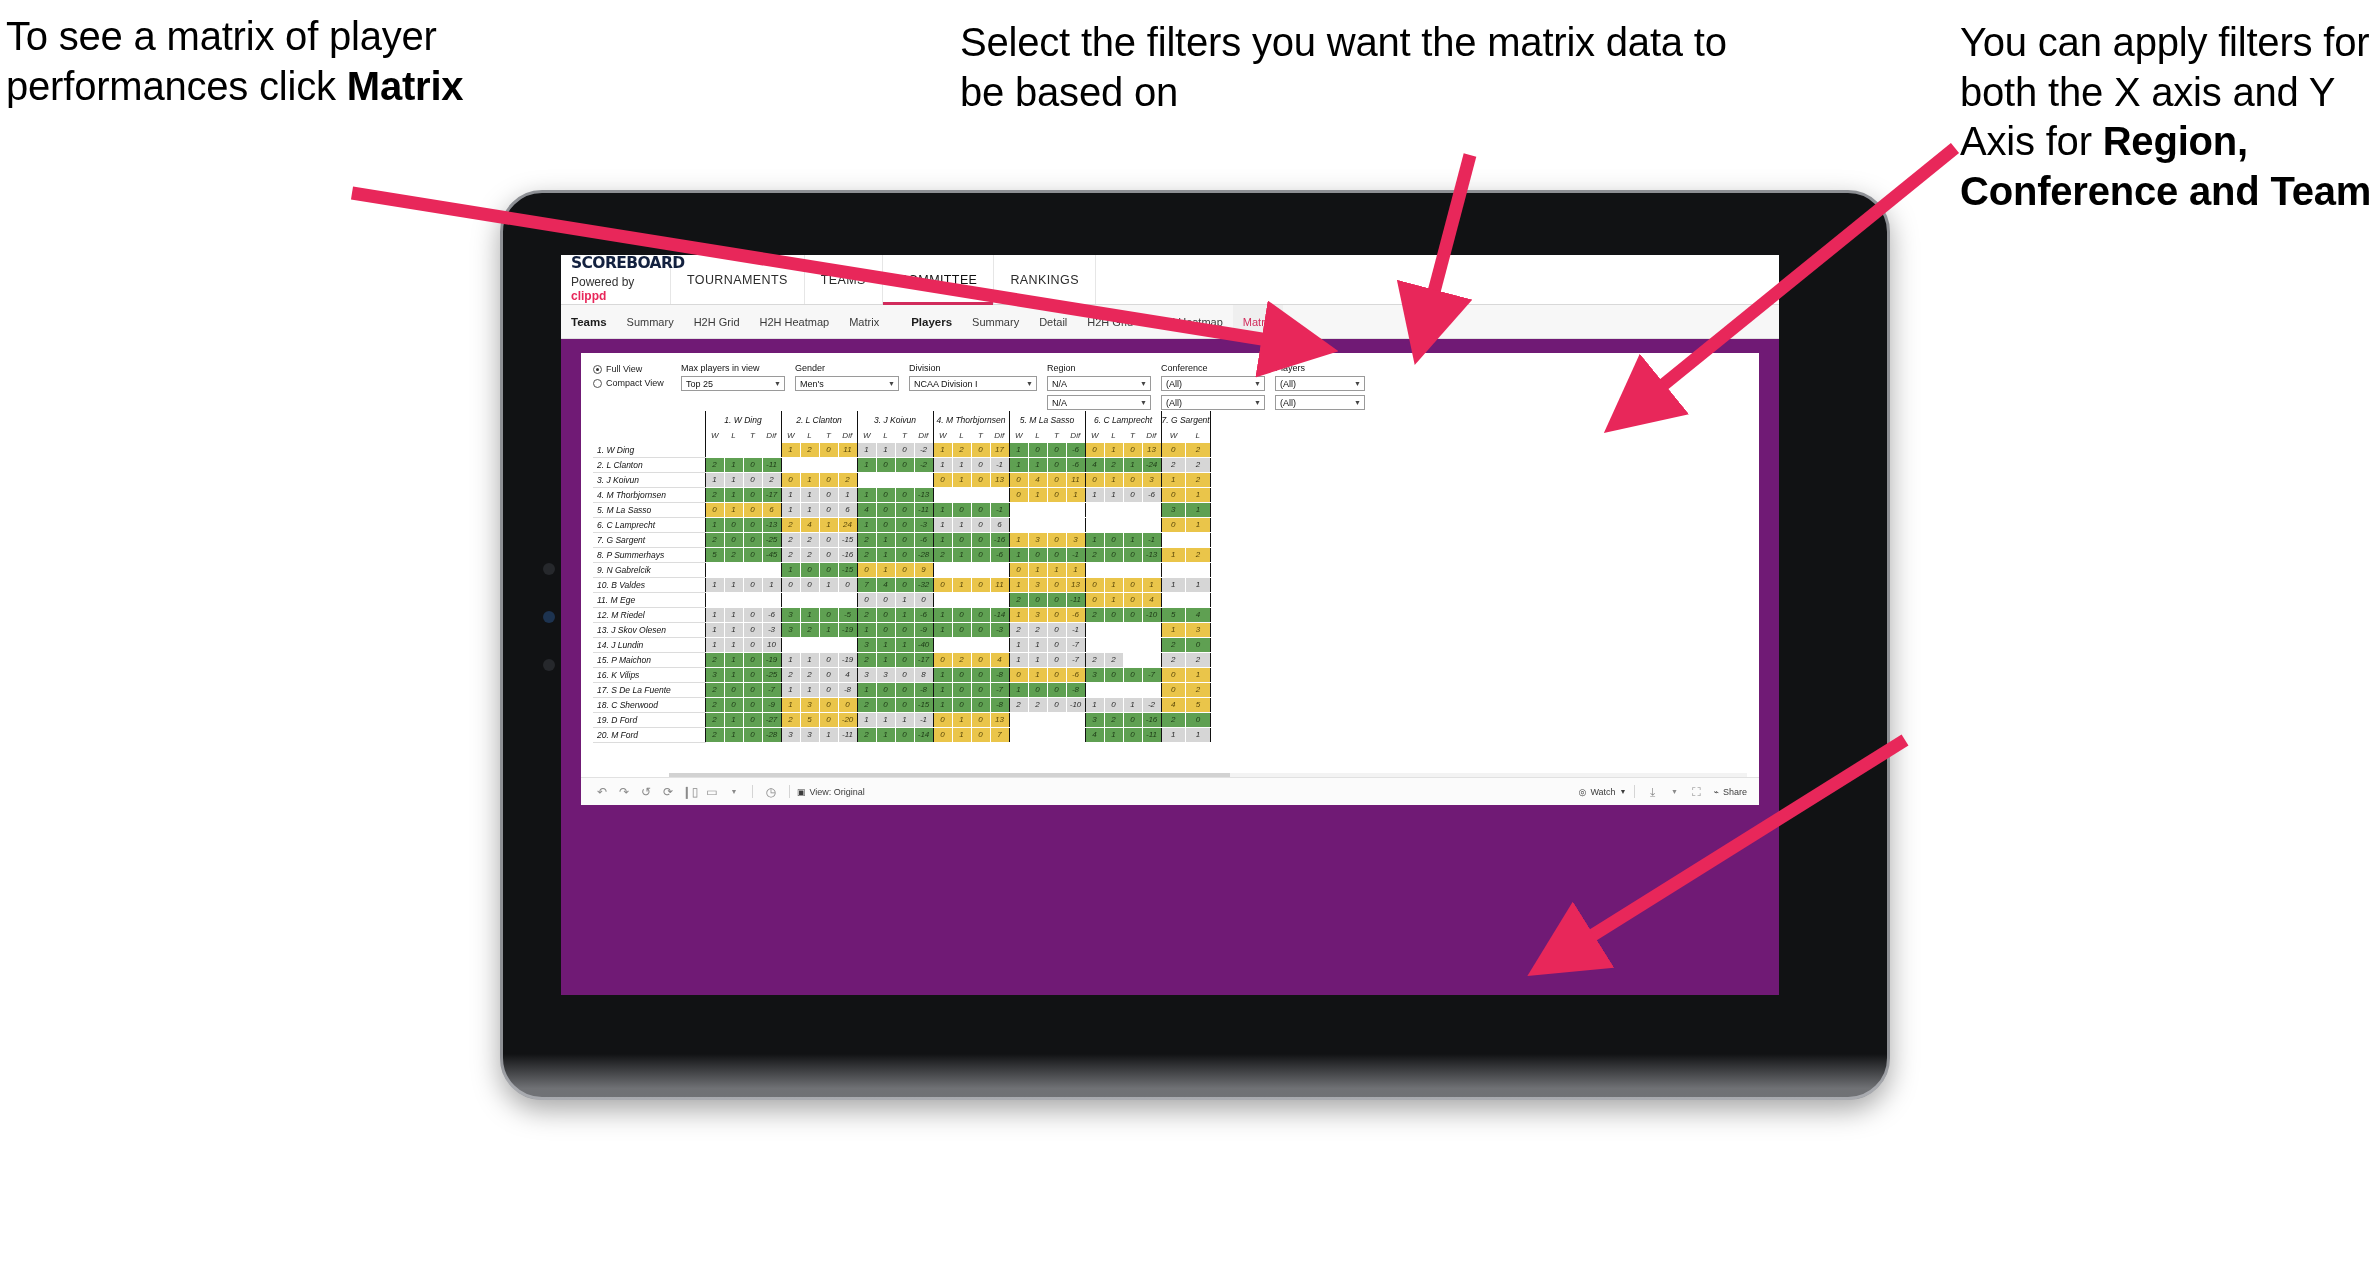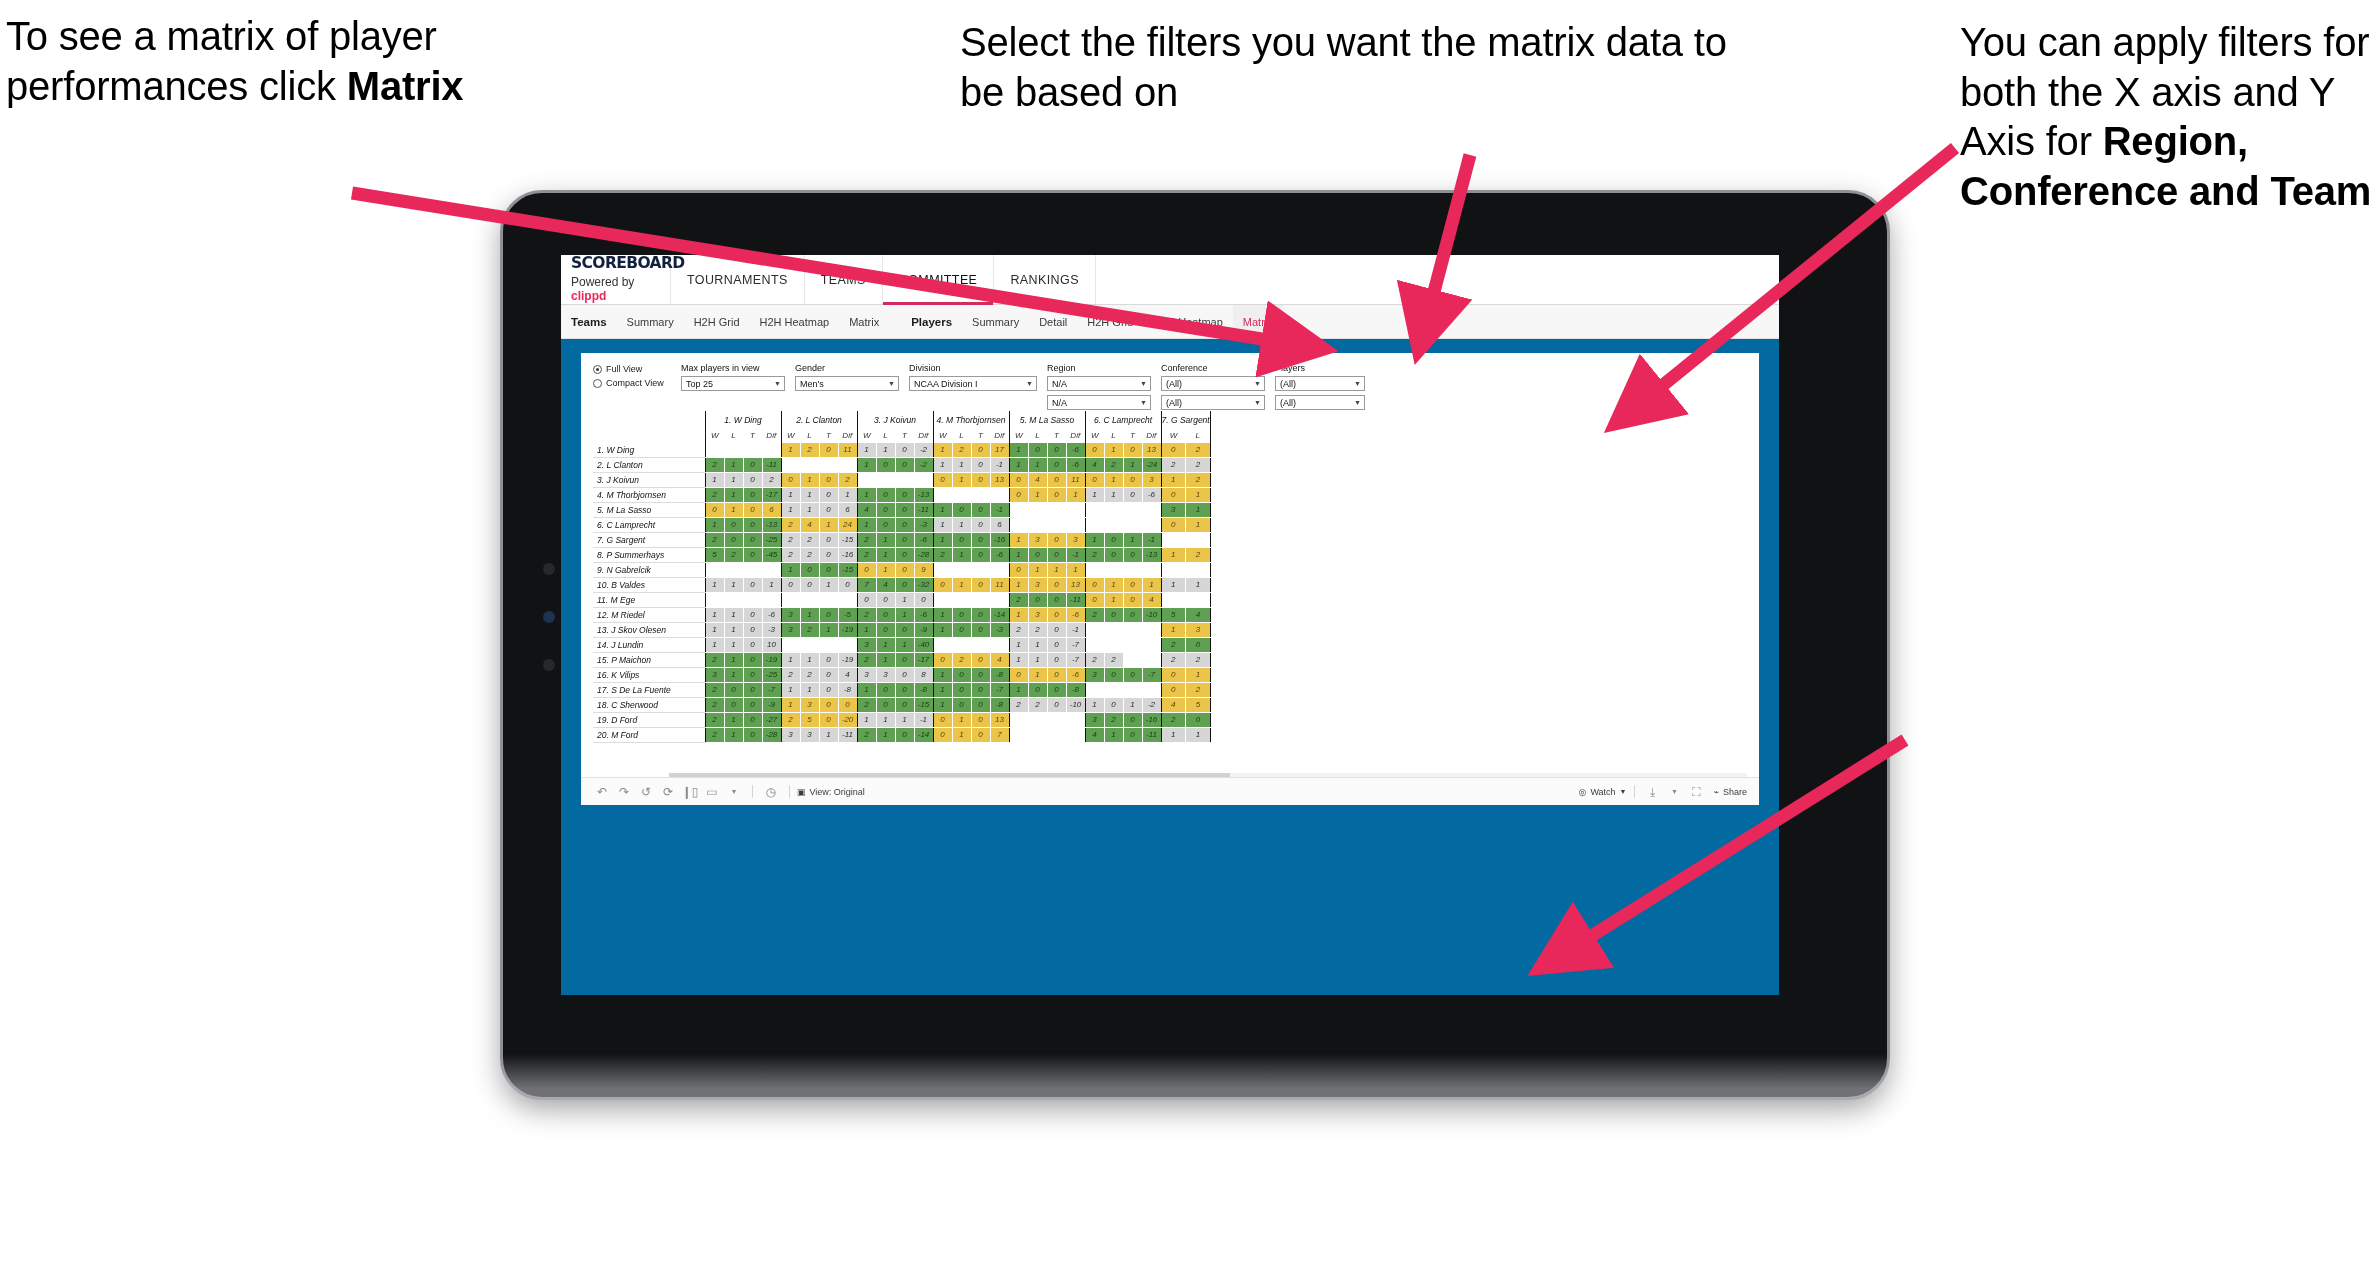--- a/index.html
+++ b/index.html
@@ -75,21 +75,21 @@
   .subitem{
     font-size:11px; color:#3a3a3a; padding:0 10px; height:100%;
     display:flex; align-items:center; position:relative; cursor:pointer; white-space:nowrap;
   }
   .subitem.active{ color:#d12c5c; background:#efefef; }
   .subitem.active:after{
     content:""; position:absolute; left:9px; right:9px; bottom:2px; height:2px; background:#d12c5c;
   }
 
   
-  #wb{ position:absolute; left:0; top:84px; right:0; bottom:0; background:#0369a1; padding:14px 20px 0 20px; }
+  #wb{ position:absolute; left:0; top:84px; right:0; bottom:0; background:#701a75; padding:14px 20px 0 20px; }
   #sheet{ background:#fff; width:100%; height:452px; position:relative; padding:10px 12px 0 12px; }
 
   
   #filters{ display:flex; align-items:flex-start; gap:0; font-size:9px; color:#1a1a1a; }
   .fcol{ margin-right:10px; }
   .fcol .flabel{ font-size:9px; color:#111; margin-bottom:3px; display:block; white-space:nowrap;}
   .fsel{
     border:1px solid #9a9a9a; background:#fff; height:15px; width:104px;
     display:flex; align-items:center; justify-content:space-between;
     padding:0 3px 0 4px; font-size:9px; color:#111; margin-bottom:4px; cursor:pointer;

